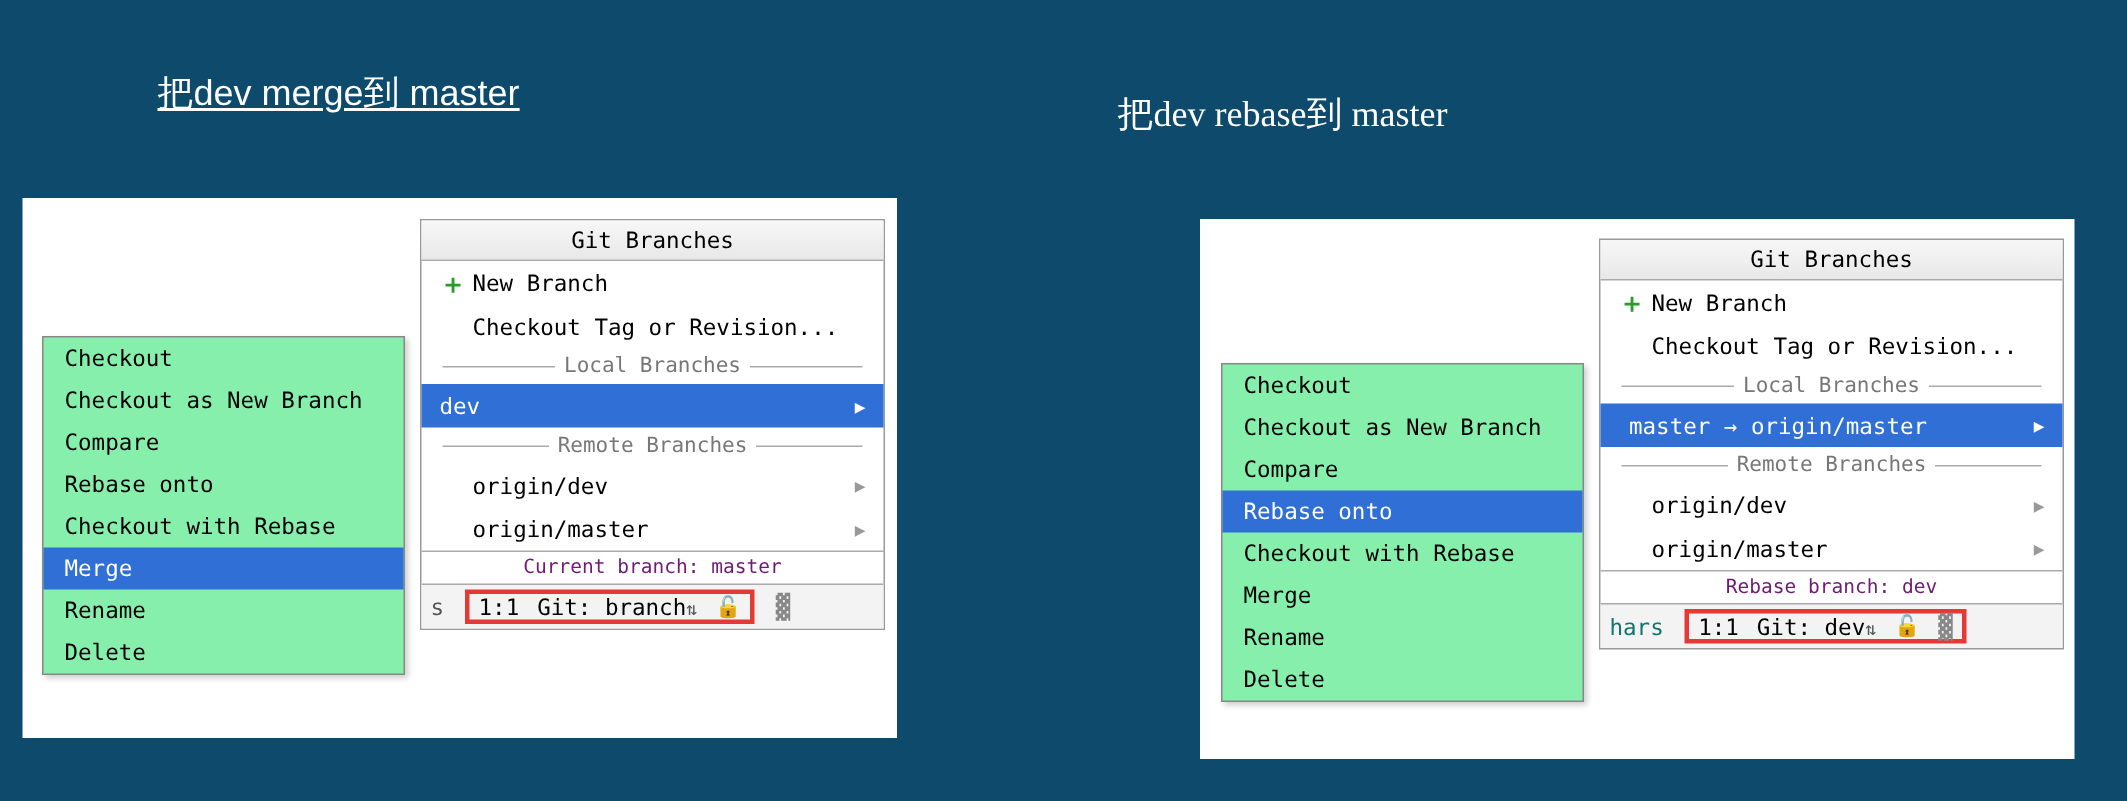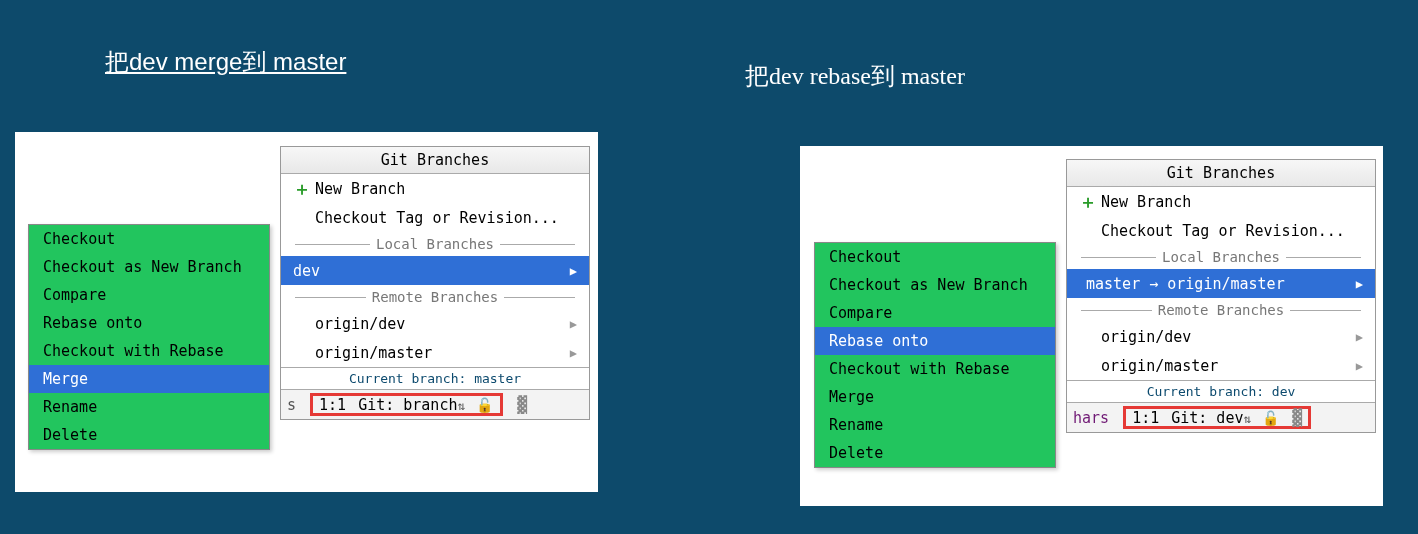--- a/index.html
+++ b/index.html
@@ -71,21 +71,21 @@
   }
   .arrow {
     margin-left: auto;
     font-size: 12px;
   }
   .arrow-gray { color: #999; }
   .arrow-white { color: #fff; }
   .status-line {
     border-top: 1px solid #aaa;
     font-size: 13px;
-    color: #0c4a6e;
+    color: #701a75;
     text-align: center;
     padding: 3px 0;
     font-family: "SimSun", monospace;
   }
   .bottom-bar {
     border-top: 1px solid #aaa;
     font-size: 15px;
     padding: 3px 6px;
     display: flex;
     align-items: center;
@@ -97,21 +97,21 @@
   .red-box {
     border: 3px solid #e53935;
     display: flex;
     align-items: center;
     gap: 12px;
     padding: 0 6px;
     height: 100%;
   }
   .context-menu {
     position: absolute;
-    background: #22c55e;
+    background: #86efac;
     border: 1px solid #888;
     box-shadow: 2px 2px 4px rgba(0,0,0,0.2);
   }
   .ctx-item {
     font-size: 15px;
     padding: 3px 14px;
     font-family: "SimSun", monospace;
     white-space: nowrap;
     height: 28px;
     display: flex;
@@ -209,23 +209,23 @@
   </div>
   <div class="divider">Remote Branches</div>
   <div class="menu-item submenu" style="padding-left:34px;">
     <span>origin/dev</span>
     <span class="arrow arrow-gray">▶</span>
   </div>
   <div class="menu-item submenu" style="padding-left:34px;">
     <span>origin/master</span>
     <span class="arrow arrow-gray">▶</span>
   </div>
-  <div class="status-line">Current branch: dev</div>
+  <div class="status-line">Rebase branch: dev</div>
   <div class="bottom-bar">
-    <span style="color:#701a75;">hars</span>
+    <span style="color:#0f766e;">hars</span>
     <div class="red-box">
       <span>1:1</span>
       <span>
         <span>Git: dev</span><span class="updown">⇅</span>
       </span>
       <span class="lock-icon">🔓</span>
       <span class="hat-icon">▓</span>
     </div>
   </div>
 </div>

